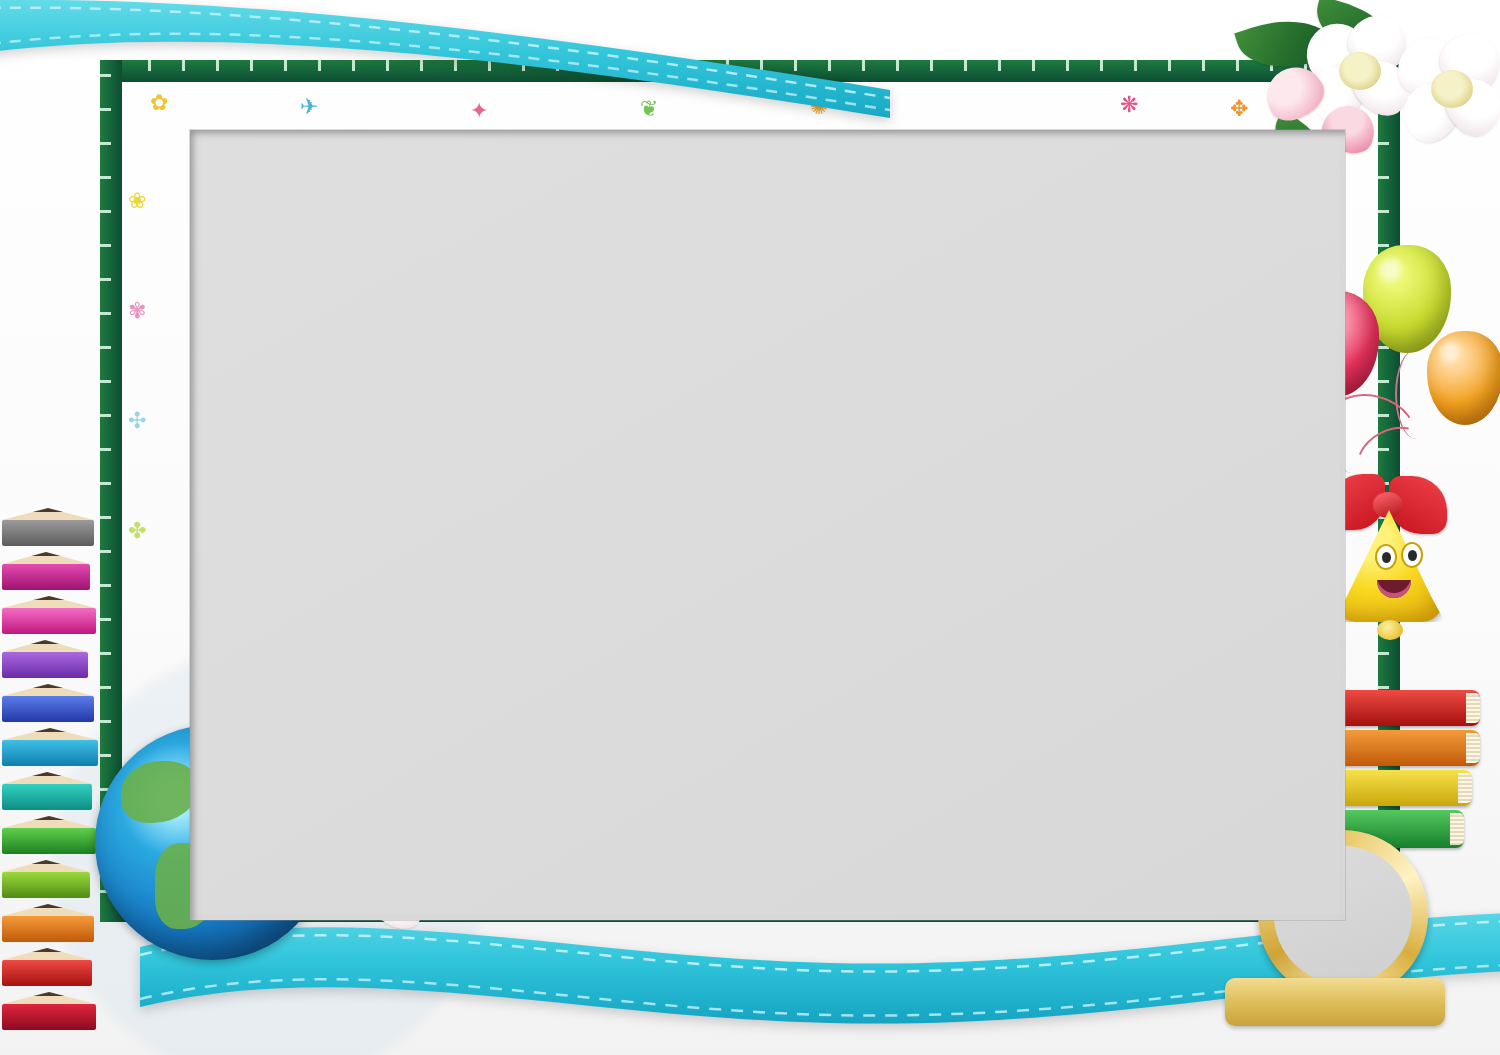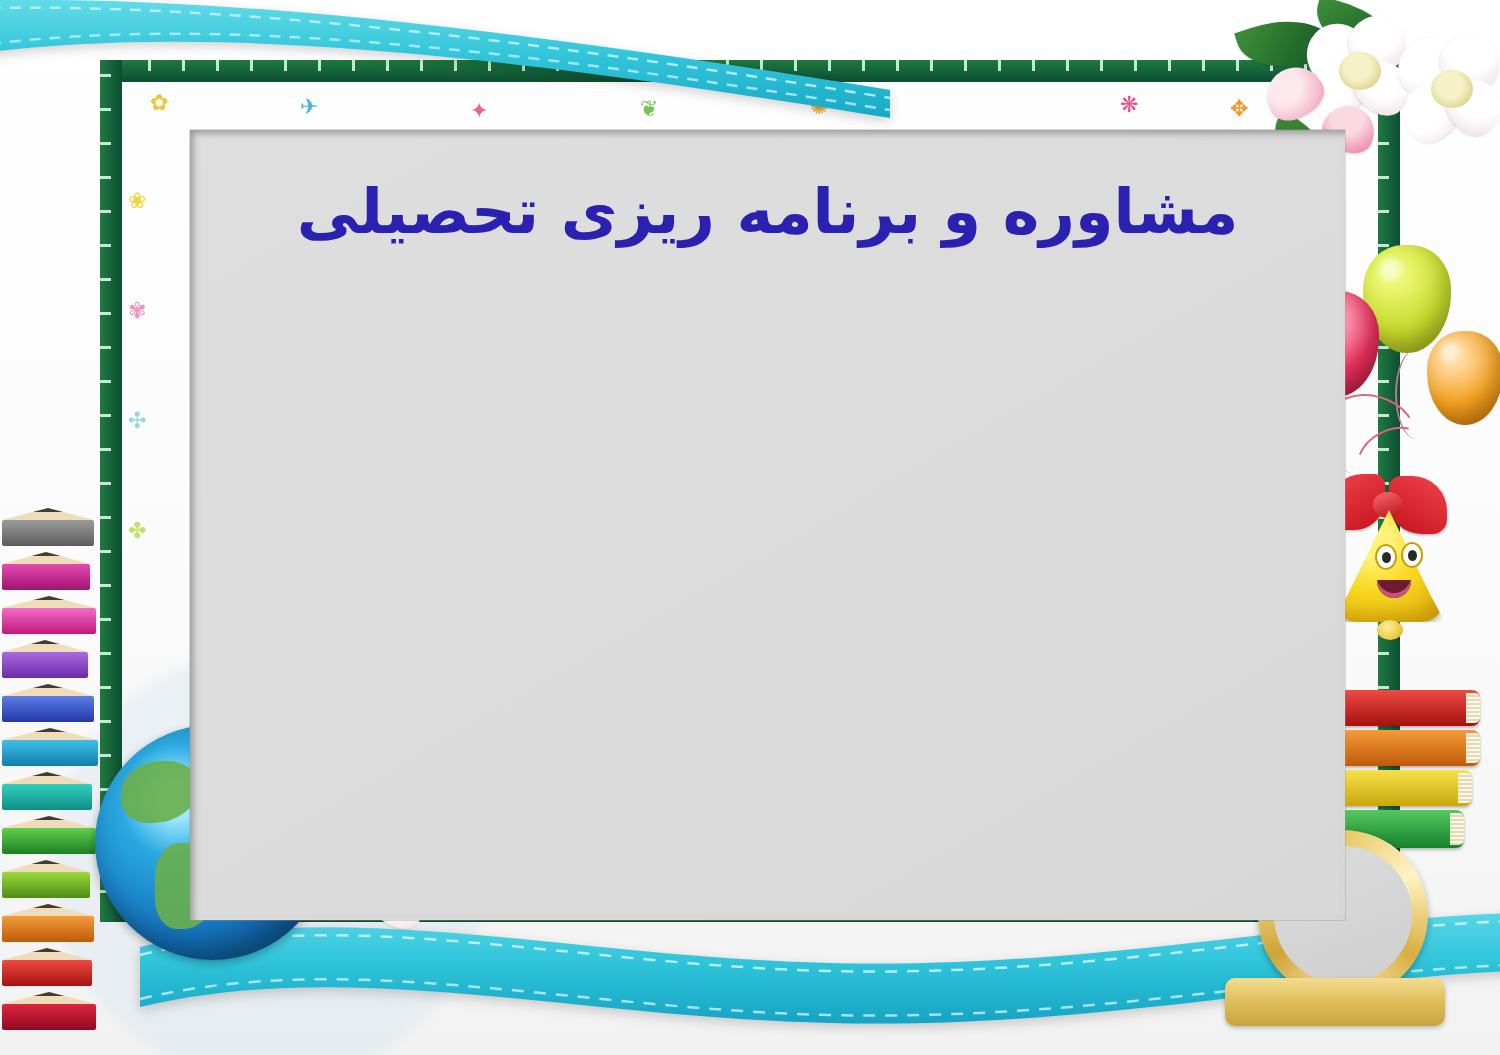--- a/index.html
+++ b/index.html
@@ -403,19 +403,18 @@
   </div>
 
   <div class="medal" style="left:1258px;top:830px;width:170px;height:170px;">
     <div class="inner"></div>
   </div>
   <div class="scroll" style="left:1225px;top:978px;width:220px;height:48px;"></div>
 
   <div class="panel">
 
     <div class="title-block">
-      <div class="t-line t1">مشاوره و برنامه ریزی تحصیلی</div>
     </div>
 
 
   </div>
 
 </div>
 
 </body></html>

